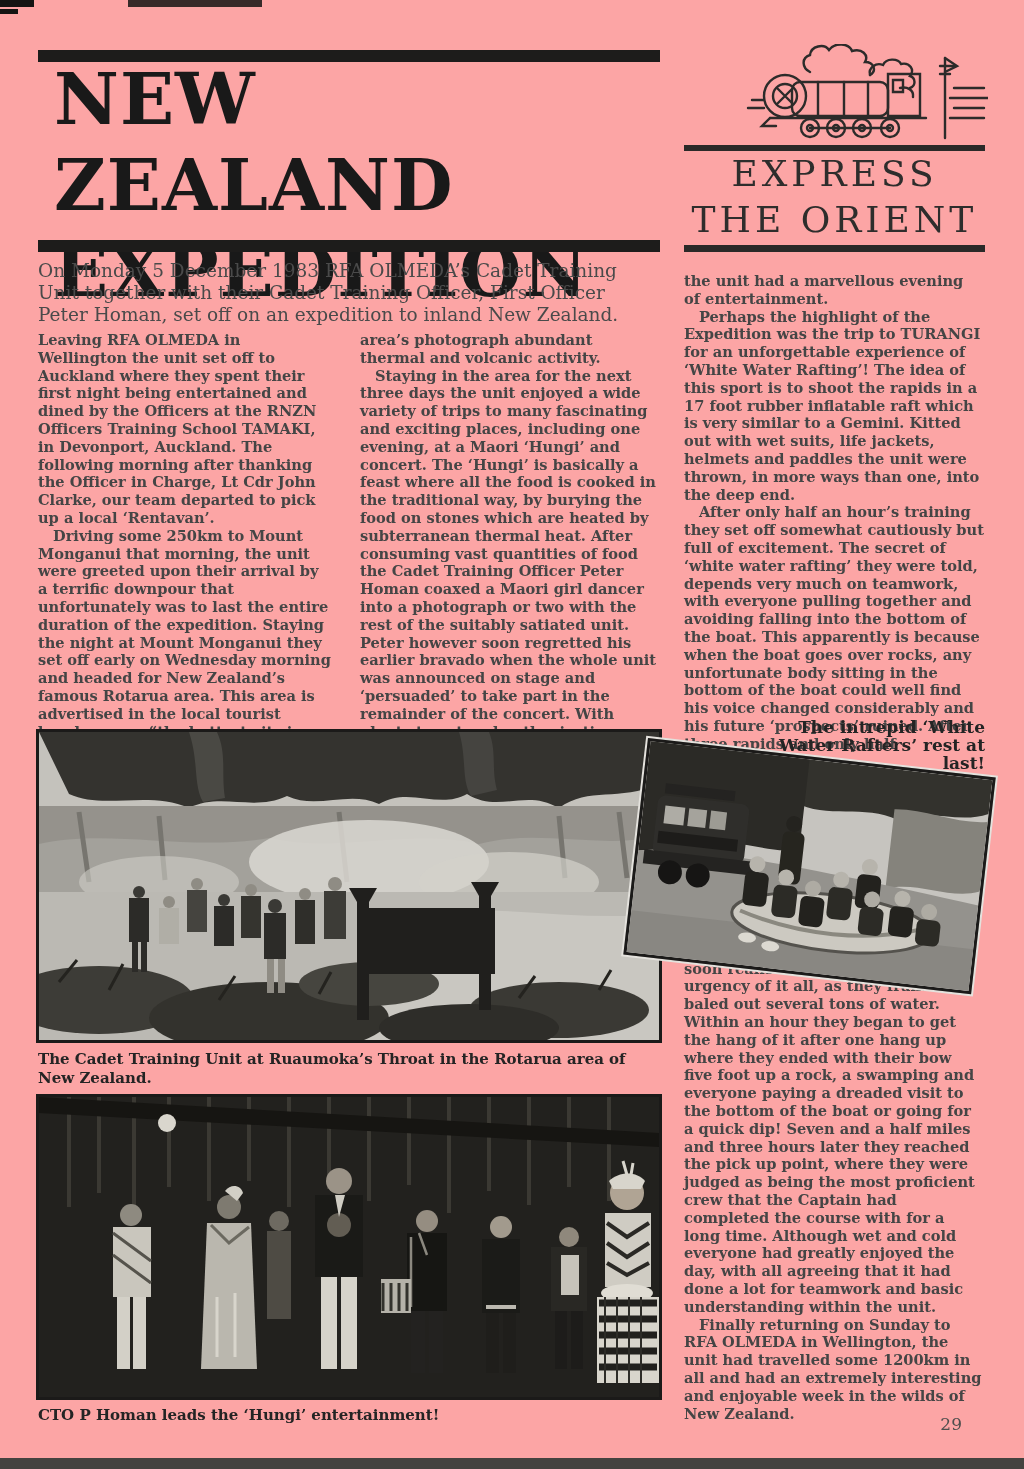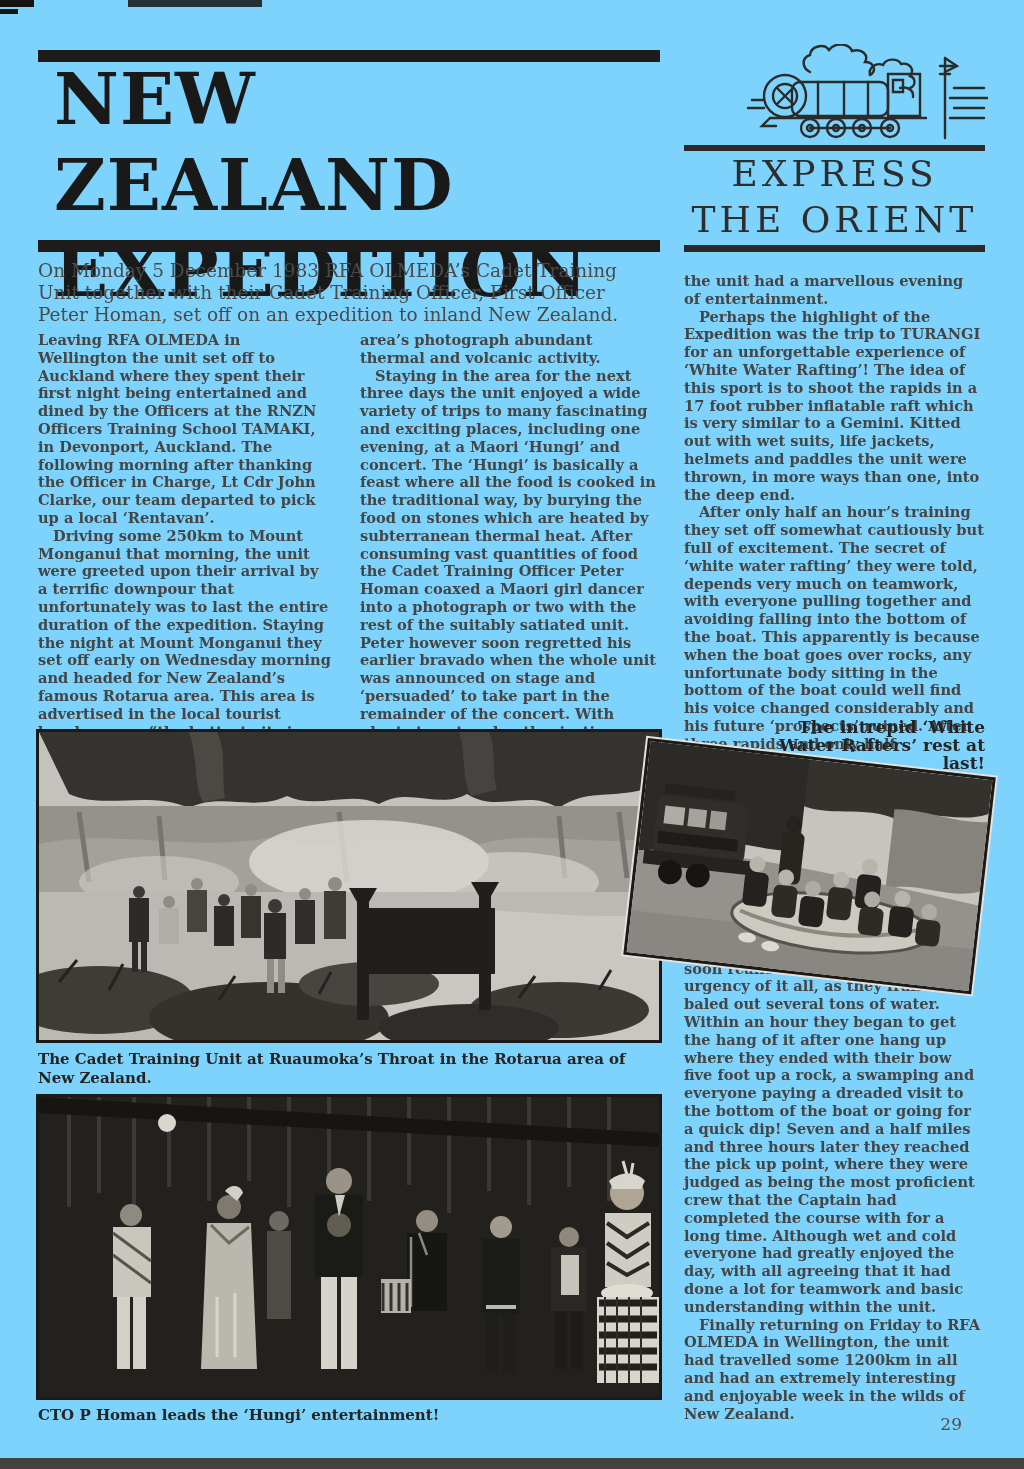--- a/index.html
+++ b/index.html
@@ -1,18 +1,18 @@
 <!DOCTYPE html>
 <html><head>
 <meta charset="utf-8">
 <style>
   html,body{margin:0;padding:0;background:#777;}
   .page{
     position:relative;width:1024px;height:1469px;margin:0 auto;
-    background:#7dd3fc;overflow:hidden;
+    background:#fca5a5;overflow:hidden;
     font-family:"DejaVu Serif","Liberation Serif",serif;
   }
   .abs{position:absolute;}
   .rule{background:#1d1c1b;}
   
   .rule-top{left:38px;top:50px;width:622px;height:12px;}
   .headline{left:54px;top:56px;width:625px;font-weight:bold;font-size:71px;
     line-height:86px;color:#191919;letter-spacing:1px;}
   .headline span{display:block;}
   .rule-mid{left:38px;top:240px;width:622px;height:12px;}
@@ -312,19 +312,19 @@
       </g>
     </svg>
   </div>
 
   <div class="abs caption cap2">CTO P Homan leads the ‘Hungi’ entertainment!</div>
 
   <div class="abs bodycol col3b">
     <div class="wrapA"></div>
     <div class="wrapB"></div>
     <p>an hour the unit soon realised the urgency of it all, as they frantically baled out several tons of water. Within an hour they began to get the hang of it after one hang up where they ended with their bow five foot up a rock, a swamping and everyone paying a dreaded visit to the bottom of the boat or going for a quick dip! Seven and a half miles and three hours later they reached the pick up point, where they were judged as being the most proficient crew that the Captain had completed the course with for a long time. Although wet and cold everyone had greatly enjoyed the day, with all agreeing that it had done a lot for teamwork and basic understanding within the unit.</p>
-    <p class="indent">Finally returning on Friday to RFA OLMEDA in Wellington, the unit had travelled some 1200km in all and had an extremely interesting and enjoyable week in the wilds of New Zealand.</p>
+    <p class="indent">Finally returning on Sunday to RFA OLMEDA in Wellington, the unit had travelled some 1200km in all and had an extremely interesting and enjoyable week in the wilds of New Zealand.</p>
   </div>
 
   <div class="abs pagenum">29</div>
   <div class="abs bottom-strip"></div>
 
 </div>
 
 </body></html>

